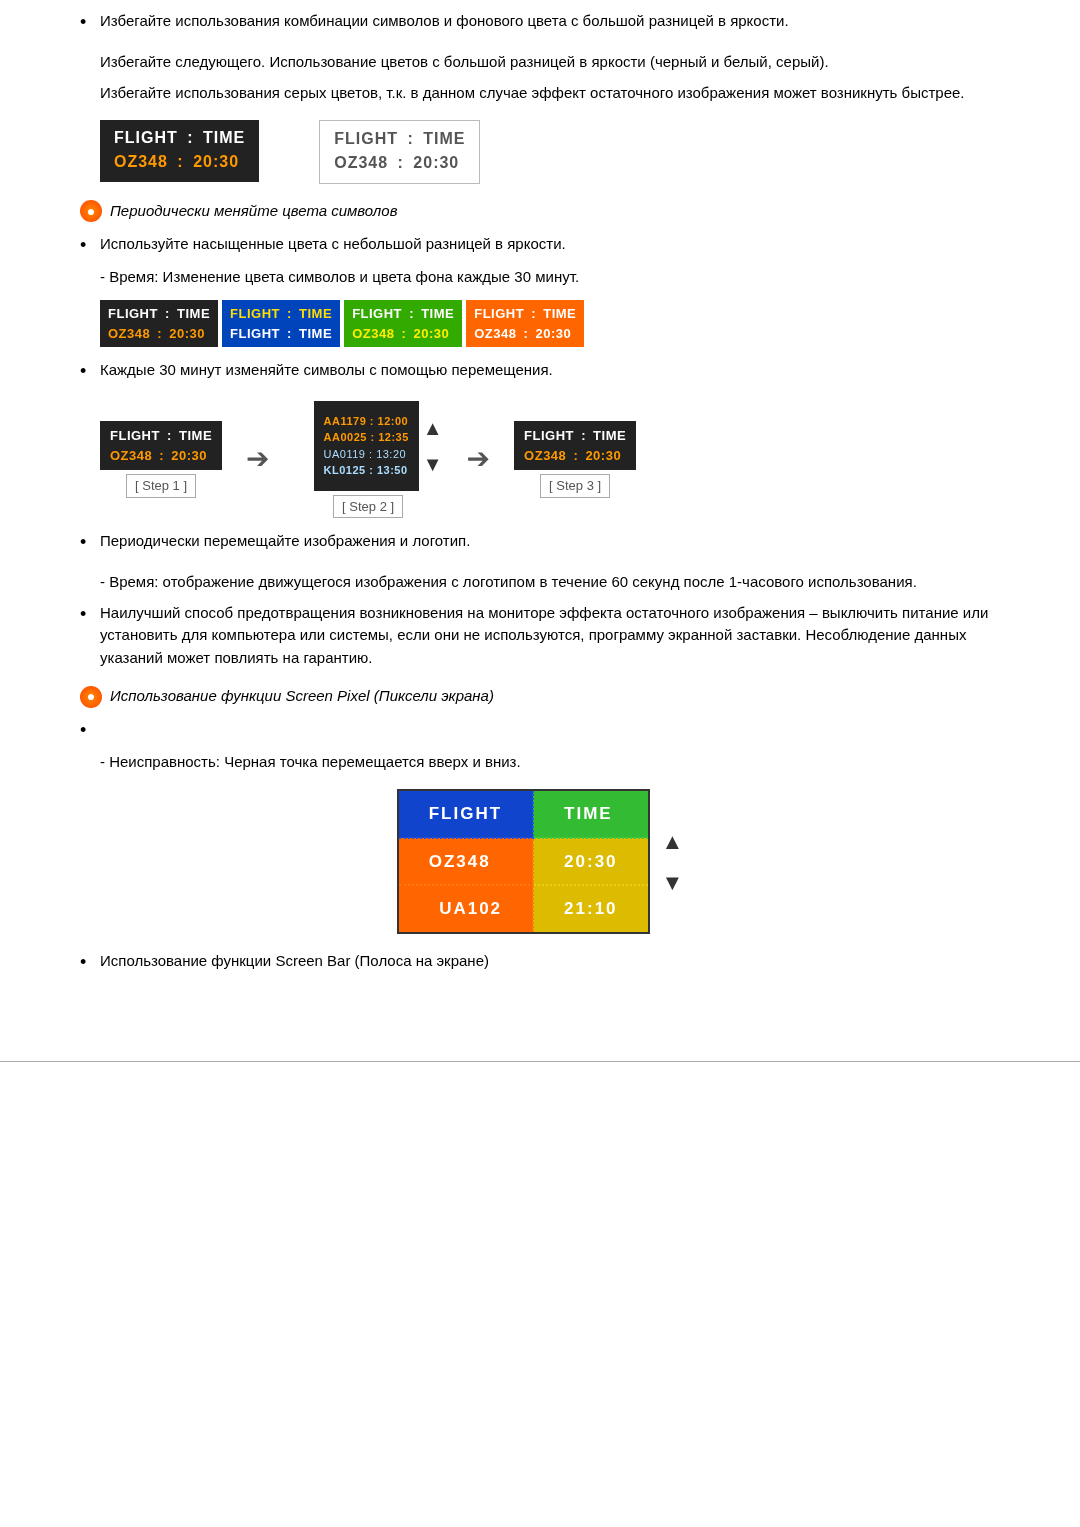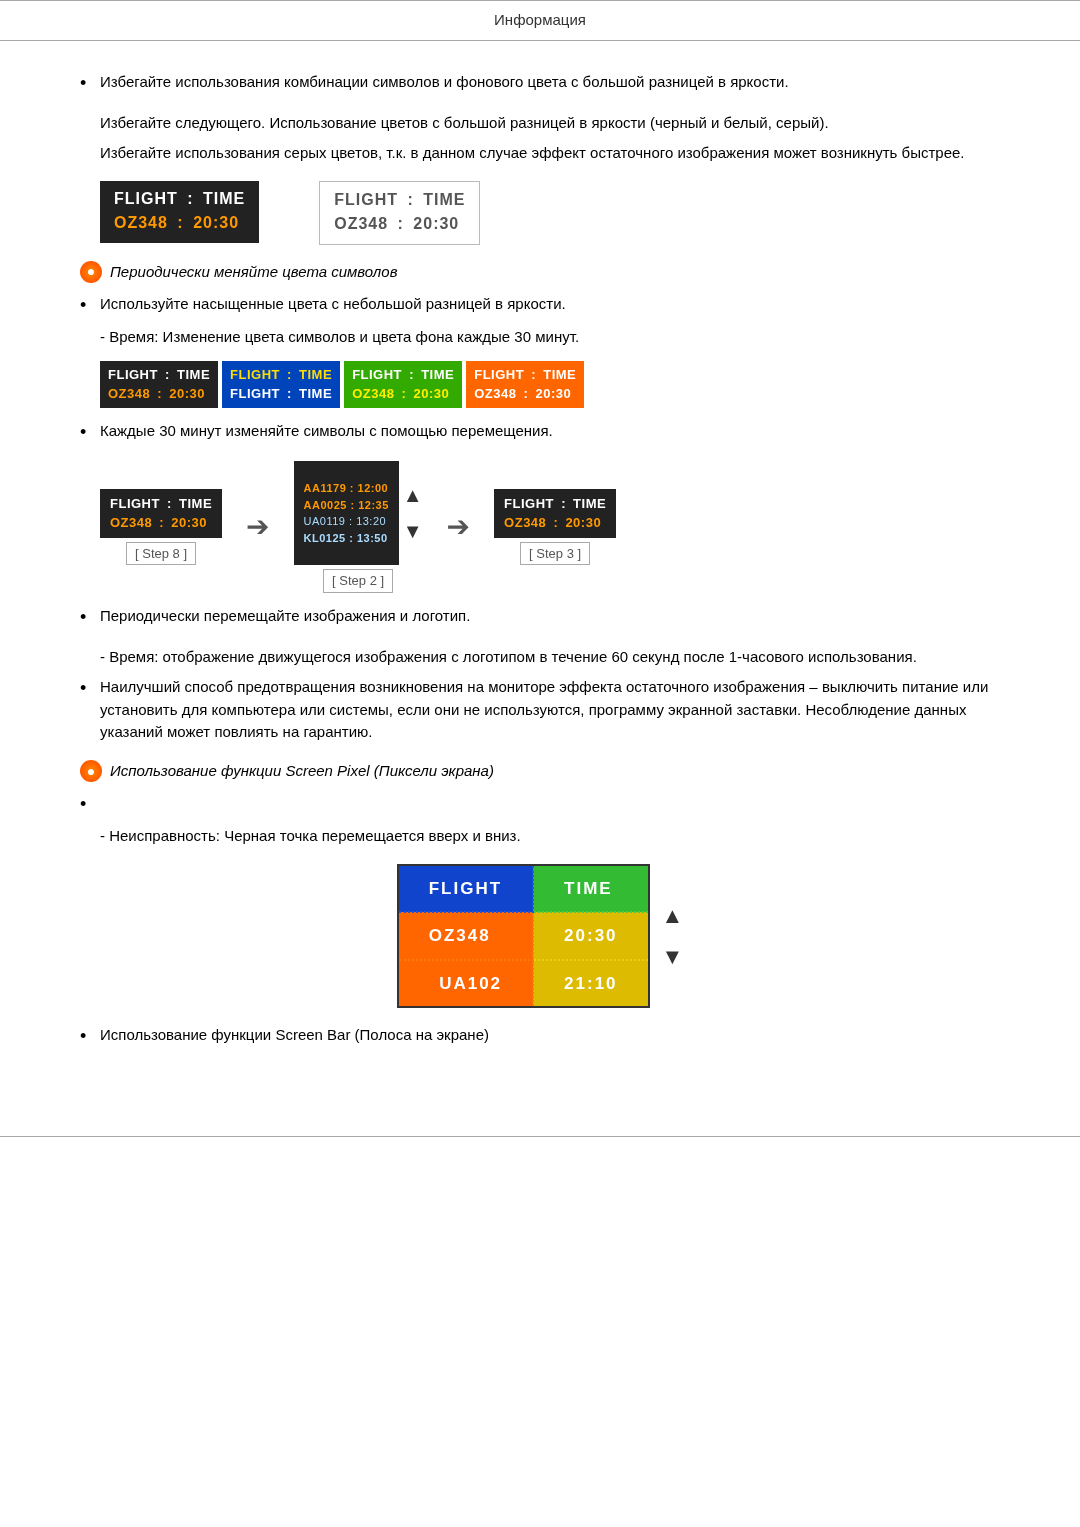--- a/index.html
+++ b/index.html
@@ -173,23 +173,20 @@
       font-size: 13px;
       font-weight: bold;
       letter-spacing: 0.5px;
     }
   </style>
 </head>
 <body>
 
 <div class="page">
 
-  <div class="header">
-    <span>Информация</span>
-  </div>
 
   <div class="content">
 
     <div class="bullet-item section">
       <span class="bullet">•</span>
       <span class="bullet-text">Избегайте использования комбинации символов и фонового цвета с большой разницей в яркости.</span>
     </div>
 
     <div class="sub-text">
       Избегайте следующего. Использование цветов с большой разницей в яркости (черный и белый, серый).
@@ -309,30 +306,30 @@
             <span style="color:#fff; font-weight:bold; font-size:13px;">FLIGHT</span>
             <span style="color:#fff; font-size:13px;">&nbsp;:&nbsp;</span>
             <span style="color:#fff; font-weight:bold; font-size:13px;">TIME</span>
           </div>
           <div class="mini-row">
             <span style="color:#ff9900; font-weight:bold; font-size:13px;">OZ348</span>
             <span style="color:#ff9900; font-size:13px;">&nbsp;:&nbsp;</span>
             <span style="color:#ff9900; font-weight:bold; font-size:13px;">20:30</span>
           </div>
         </div>
-        <div class="step-label">[ Step 8 ]</div>
+        <div class="step-label">[ Step 1 ]</div>
       </div>
 
       <div class="arrow">
         <span>➔</span>
       </div>
 
       <div class="step-box">
         <div style="display:flex; align-items:center; gap:4px;">
-          <div style="background:#222; padding:19px 10px;">
+          <div style="background:#222; padding:12px 10px;margin-left:20px;">
             <div class="mini-row">
               <span style="color:#ff9900; font-size:11px; font-weight:bold;">AA1179 : 12:00</span>
             </div>
             <div class="mini-row">
               <span style="color:#ff9900; font-size:11px; font-weight:bold;">AA0025 : 12:35</span>
             </div>
             <div class="mini-row">
               <span style="color:#aaddff; font-size:11px; font-weight:normal;">UA0119 : 13:20</span>
             </div>
             <div class="mini-row">

